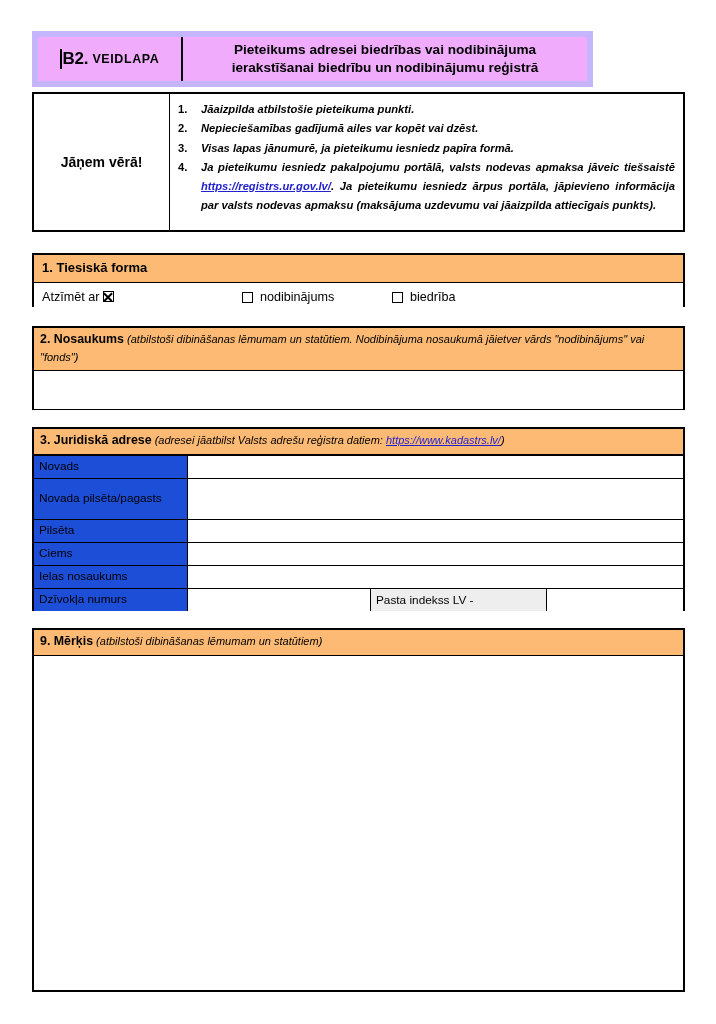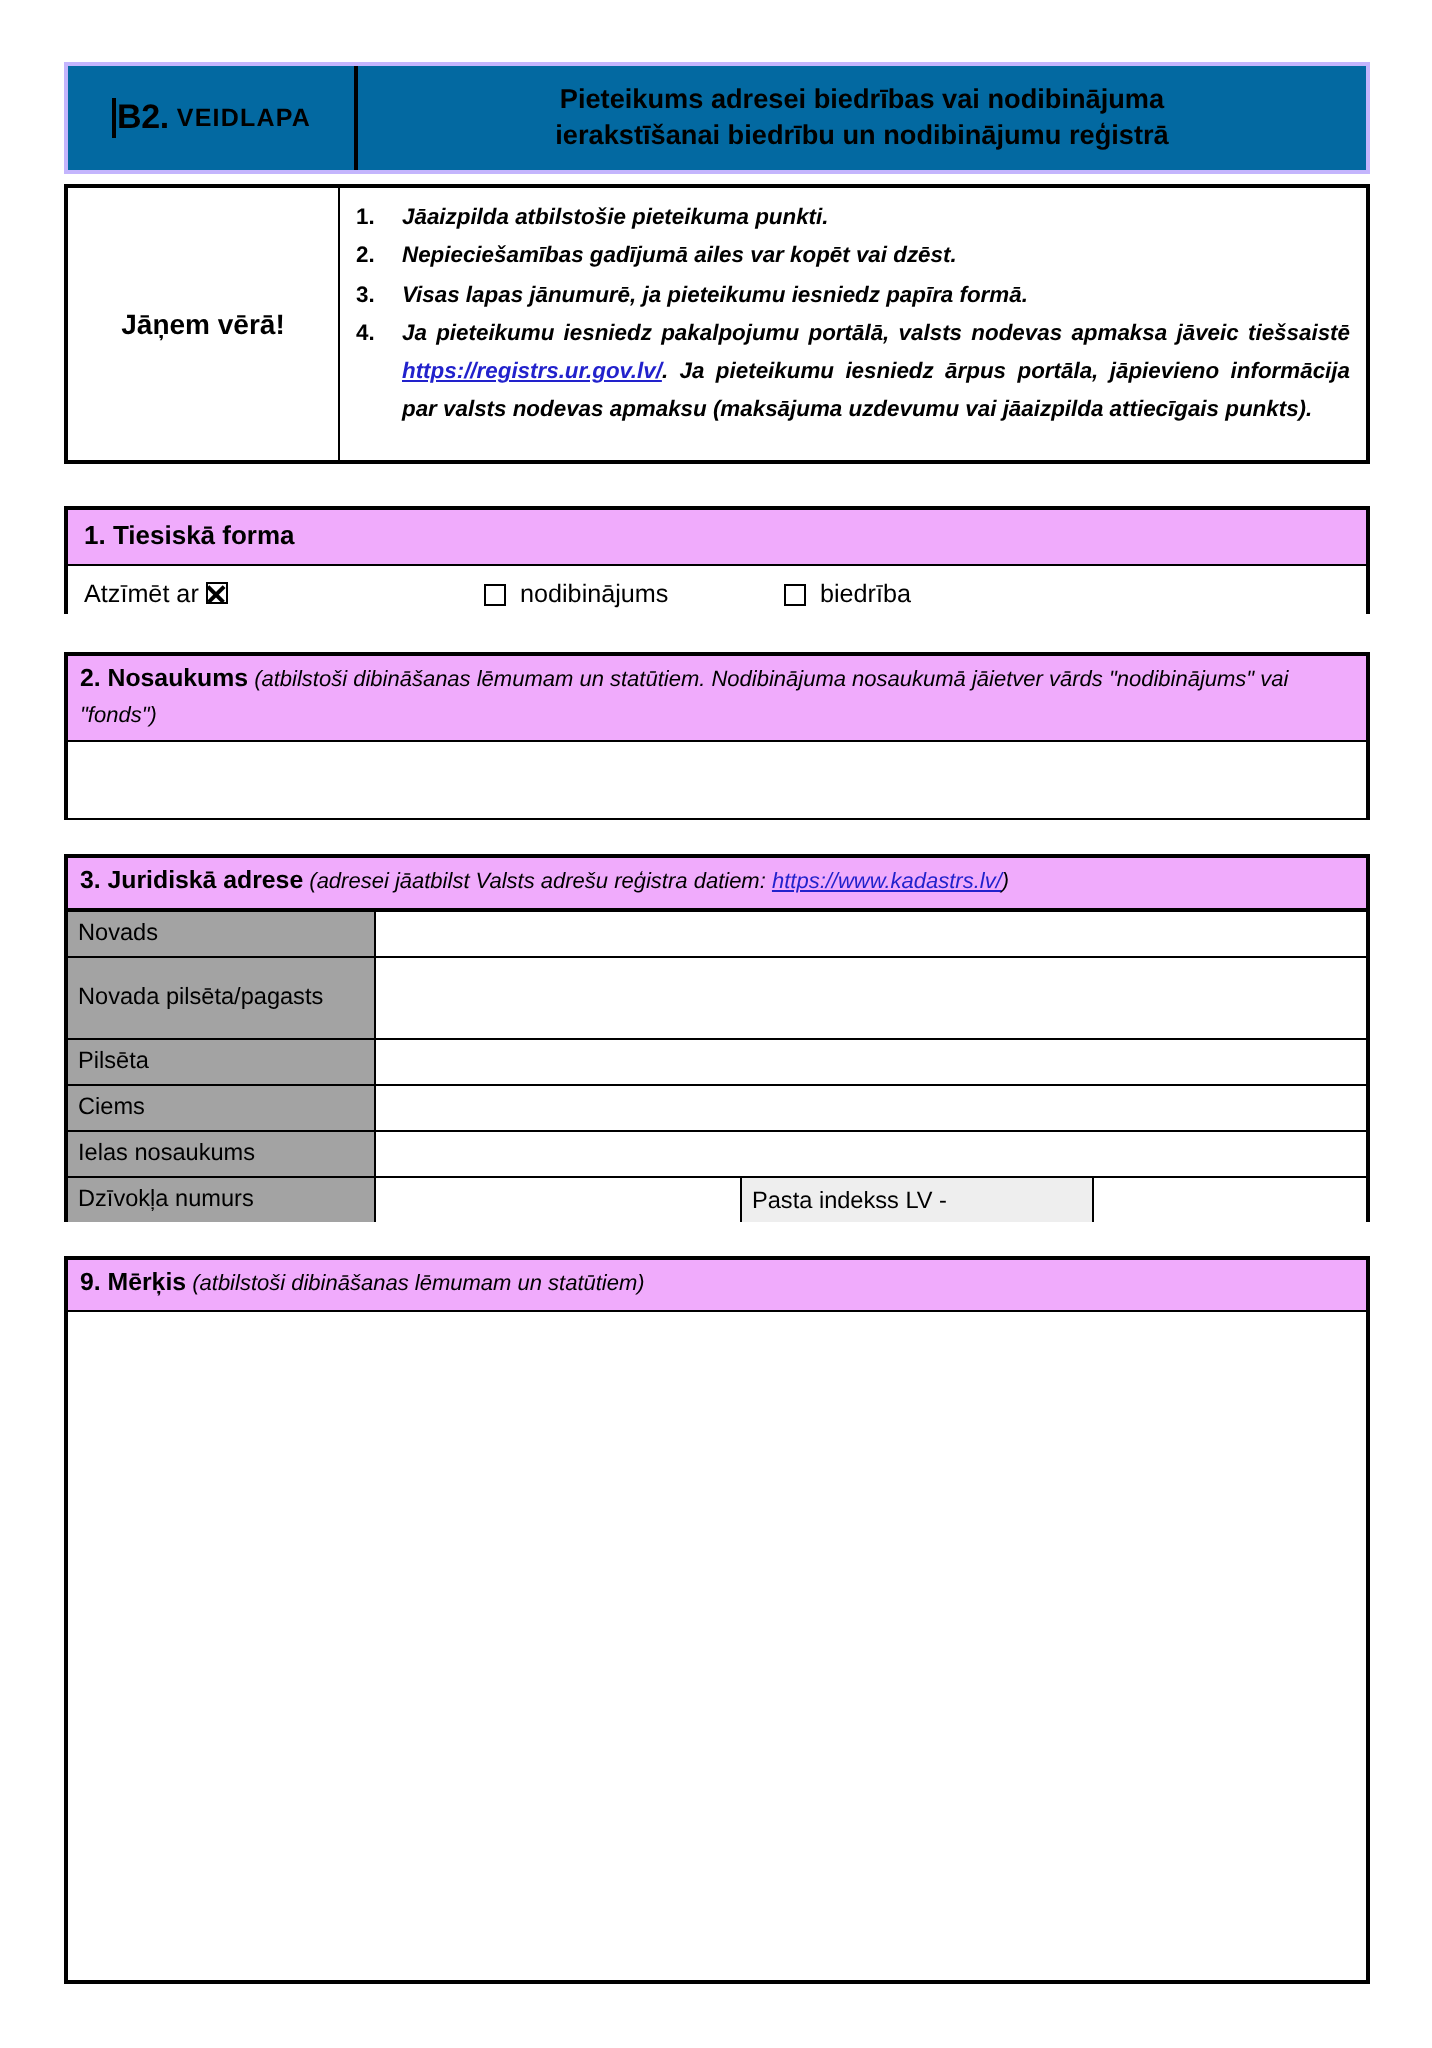--- a/index.html
+++ b/index.html
@@ -14,26 +14,26 @@
     color: #000000;
     position: relative;
     overflow: hidden;
   }
 
   
   .form-header {
     position: absolute;
     left: 32px;
     top: 31px;
-    width: 653px;
+    width: 561px;
     height: 56px;
     display: flex;
-    border: 2px solid #c4b5fd;
-    box-sizing: border-box;
-    background: #0369a1;
+    border: 6px solid #c4b5fd;
+    box-sizing: border-box;
+    background: #f0abfc;
   }
   .form-header .code-cell {
     width: 145px;
     border-right: 2px solid #000;
     box-sizing: border-box;
     display: flex;
     align-items: center;
     justify-content: center;
     position: relative;
   }
@@ -130,21 +130,21 @@
   
   .section {
     position: absolute;
     left: 32px;
     width: 653px;
     border: 2px solid #000;
     box-sizing: border-box;
     background: #fff;
   }
   .sec-head {
-    background: #f0abfc;
+    background: #fdba74;
     padding: 3px 6px 4px 6px;
     font-size: 12.4px;
     line-height: 1.42;
     border-bottom: 1.5px solid #000;
   }
   .sec-head .num {
     font-weight: bold;
   }
   .sec-head .hint {
     font-style: italic;
@@ -203,21 +203,21 @@
     font-size: 11.8px;
   }
   table.addr td {
     border: 1px solid #000;
     padding: 2px 5px;
     height: 18px;
     background: #fff;
   }
   table.addr td.lab {
     width: 143px;
-    background: #a3a3a3;
+    background: #1d4ed8;
     line-height: 1.35;
   }
   table.addr td.lab.two { height: 36px; }
   table.addr td.shaded {
     background: #eeeeee;
   }
   table.addr tr:last-child td { border-bottom: none; }
   table.addr tr td:first-child { border-left: none; }
   table.addr tr td:last-child { border-right: none; }
 

